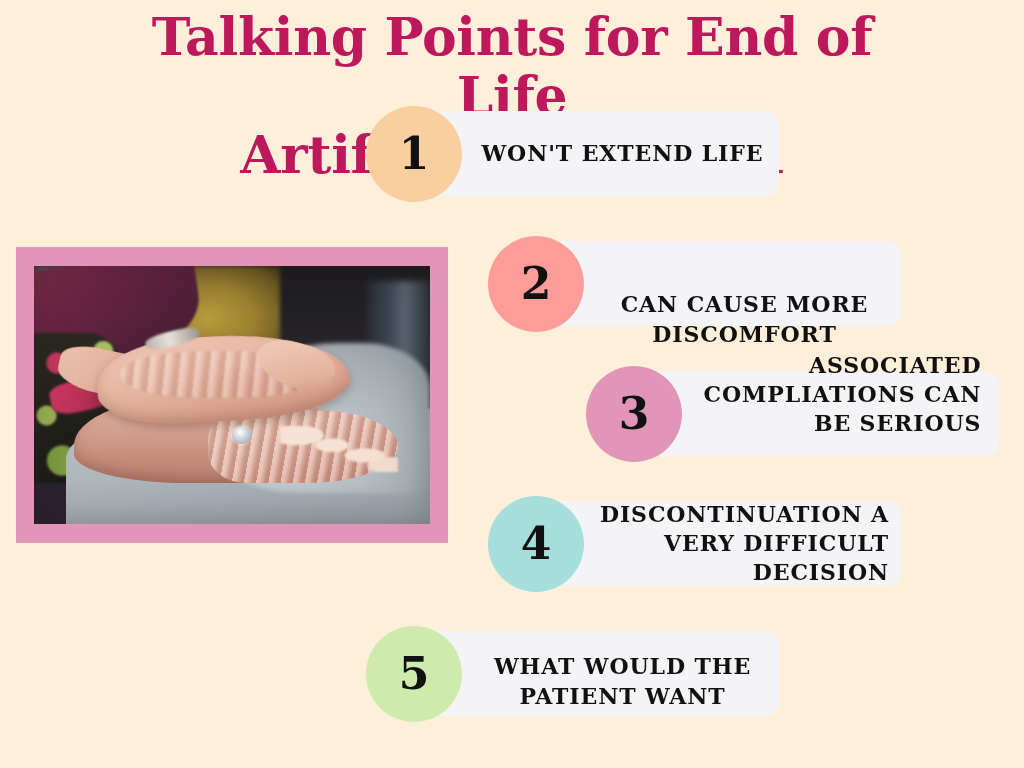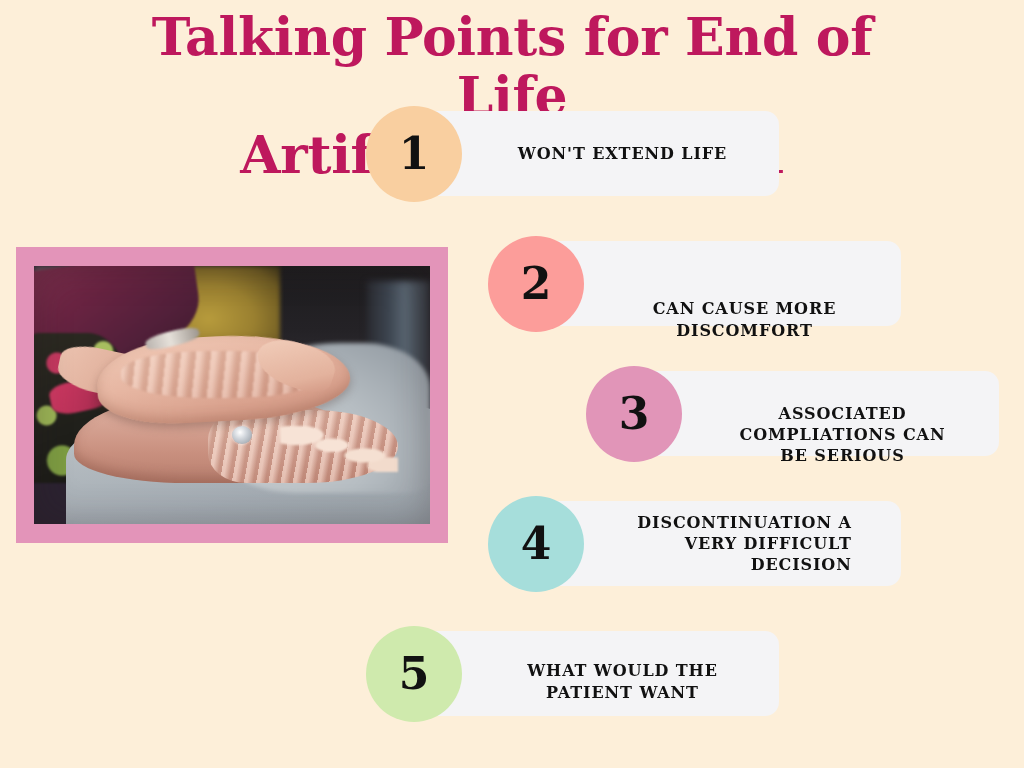--- a/index.html
+++ b/index.html
@@ -203,21 +203,21 @@
     font-family: "DejaVu Serif", "Liberation Serif", serif;
     font-weight: 700;
     font-size: 44px;
     color: #111111;
     line-height: 1;
   }
   .card-text {
     position: absolute;
     font-family: "DejaVu Serif", "Liberation Serif", serif;
     font-weight: 700;
-    font-size: 16px;
+    font-size: 22px;
     line-height: 1.32;
     letter-spacing: 0.9px;
     color: #111111;
     text-align: center;
     white-space: pre-line;
     display: flex;
     align-items: center;
     justify-content: center;
   }
 </style>
@@ -268,21 +268,21 @@
     </div>
     <div class="card-text" style="left:588px; top:241px; width:313px; height:85px;margin-top:36px;">CAN CAUSE MORE
 DISCOMFORT</div>
   </div>
 
   <div class="row">
     <div class="card" style="left: 634px; top: 371px; width: 365px; height: 85px; background: rgb(244, 244, 246);"></div>
     <div class="badge" style="left:586px; top:366px; width:96px; height:96px; background:#e195b8;">
       <span>3</span>
     </div>
-    <div class="card-text" style="left:686px; top:392px; width:313px; height:85px;">ASSOCIATED
+    <div class="card-text" style="left:686px; top:352px; width:313px; height:85px;text-align:right;">ASSOCIATED
 COMPLIATIONS CAN
 BE SERIOUS</div>
   </div>
 
   <div class="row">
     <div class="card" style="left: 536px; top: 501px; width: 365px; height: 85px; background: rgb(244, 244, 246);"></div>
     <div class="badge" style="left:488px; top:496px; width:96px; height:96px; background:#a6dedb;">
       <span>4</span>
     </div>
     <div class="card-text" style="left:588px; top:501px; width:313px; height:85px;text-align:right;">DISCONTINUATION A

